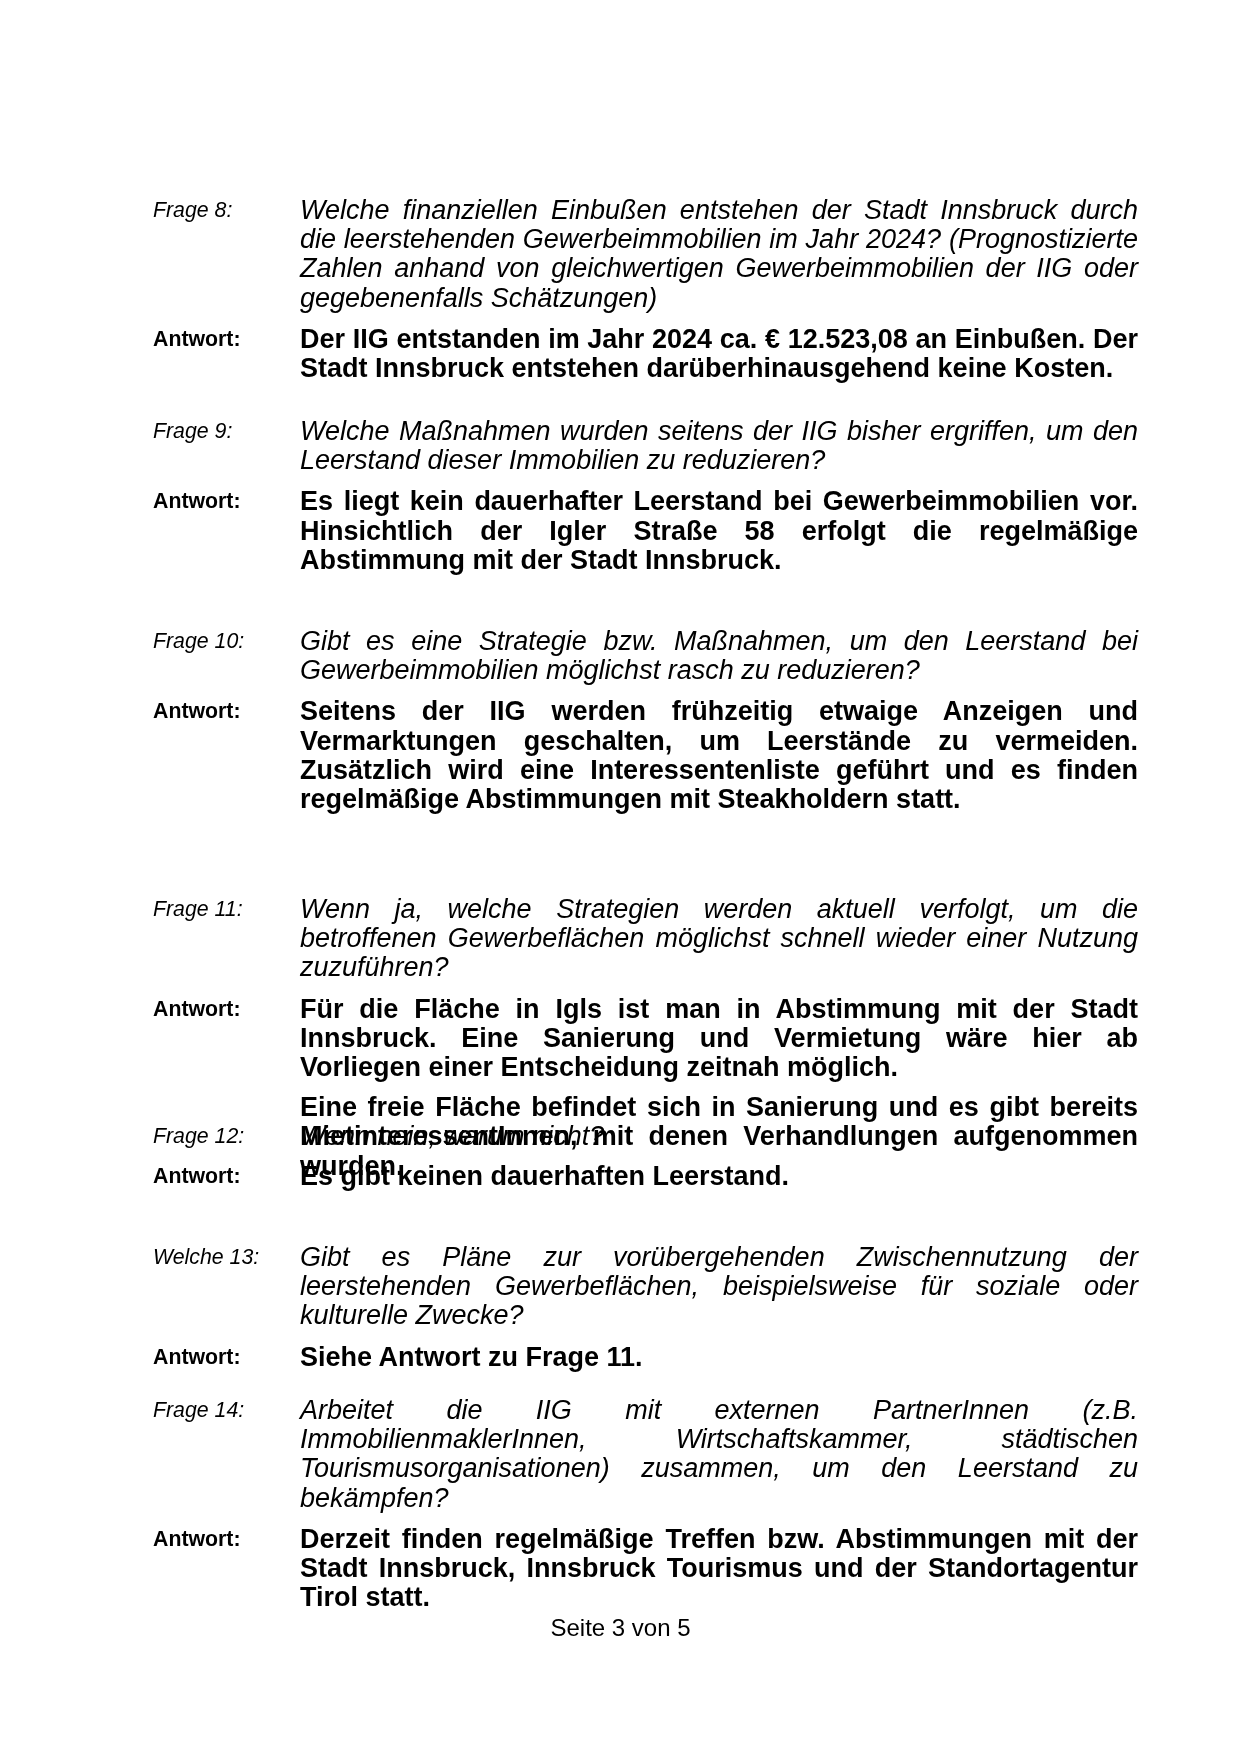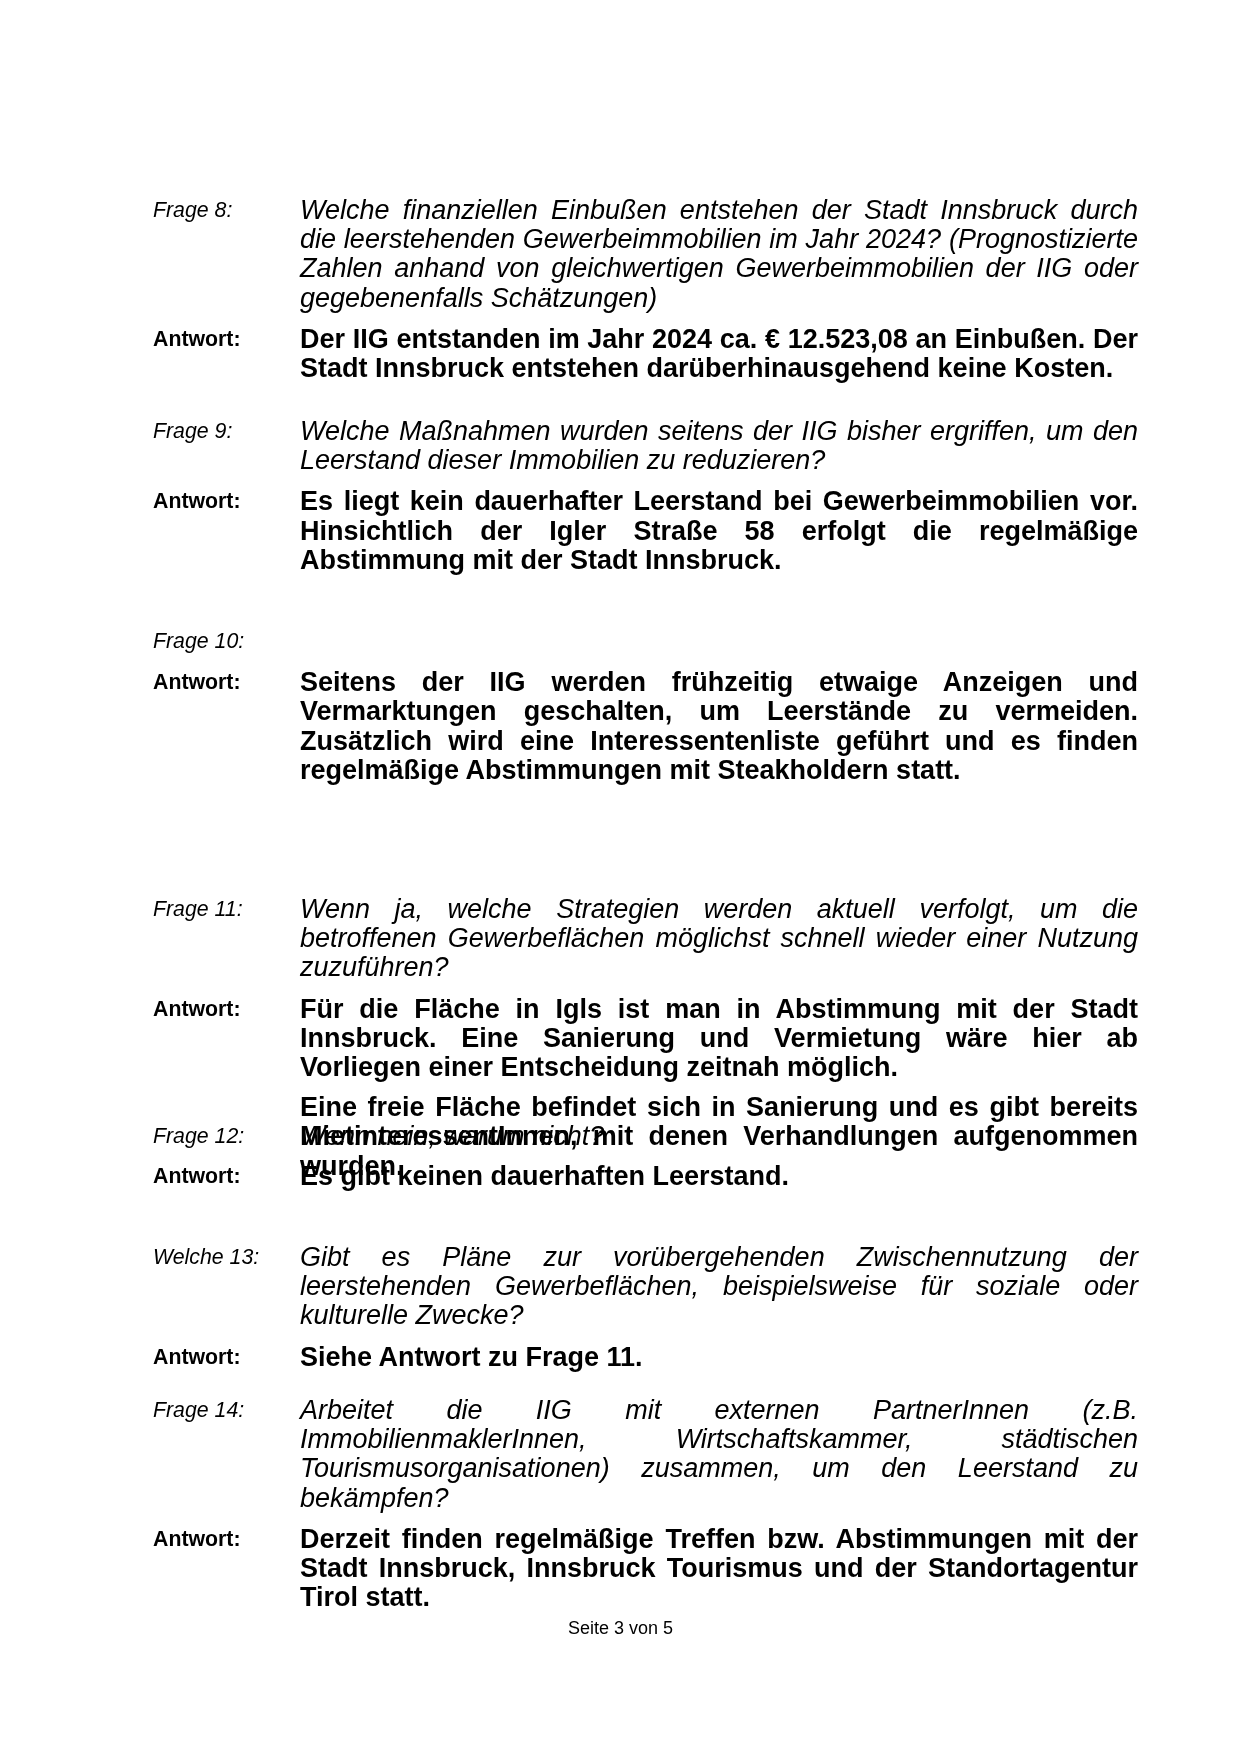--- a/index.html
+++ b/index.html
@@ -8,21 +8,21 @@
   .page { position: absolute; left: 0; top: 0; width: 1241px; height: 1755px; background: #fff; }
   .qa { position: absolute; left: 153px; width: 985px; }
   .row { display: flex; align-items: flex-start; }
   .label { width: 147px; flex: 0 0 147px; font-size: 21.3px; line-height: 29.2px; }
   .text { flex: 1 1 auto; font-size: 27px; line-height: 29.2px; text-align: justify; }
   .q .label, .q .text { font-style: italic; }
   .a .label, .a .text { font-weight: bold; }
   .a { margin-top: 12px; }
   .para + .para { margin-top: 11px; }
   .footer { position: absolute; left: 0; width: 1241px; top: 1616px; text-align: center;
-            font-size: 18px; line-height: 24px; }
+            font-size: 24px; line-height: 24px; }
 </style>
 </head>
 <body>
 
 <div class="page">
 
   <div class="qa" style="top:196px;">
     <div class="row q">
       <div class="label">Frage 8:</div>
       <div class="text">Welche finanziellen Einbußen entstehen der Stadt Innsbruck durch die leerstehenden Gewerbeimmobilien im Jahr 2024? (Prognostizierte Zahlen anhand von gleichwertigen Gewerbeimmobilien der IIG oder gegebenenfalls Schätzungen)</div>
@@ -44,20 +44,21 @@
       <div class="label">Antwort:</div>
       <div class="text">
         <div class="para">Es liegt kein dauerhafter Leerstand bei Gewerbeimmobilien vor. Hinsichtlich der Igler Straße 58 erfolgt die regelmäßige Abstimmung mit der Stadt Innsbruck.</div>
       </div>
     </div>
   </div>
 
   <div class="qa" style="top:627px;">
     <div class="row q">
       <div class="label">Frage 10:</div>
+      <div class="text">Gibt es eine Strategie bzw. Maßnahmen, um den Leerstand bei Gewerbeimmobilien möglichst rasch zu reduzieren?</div>
     </div>
     <div class="row a">
       <div class="label">Antwort:</div>
       <div class="text">
         <div class="para">Seitens der IIG werden frühzeitig etwaige Anzeigen und Vermarktungen geschalten, um Leerstände zu vermeiden. Zusätzlich wird eine Interessentenliste geführt und es finden regelmäßige Abstimmungen mit Steakholdern statt.</div>
       </div>
     </div>
   </div>
 
   <div class="qa" style="top:875px;margin-top:20px;">

